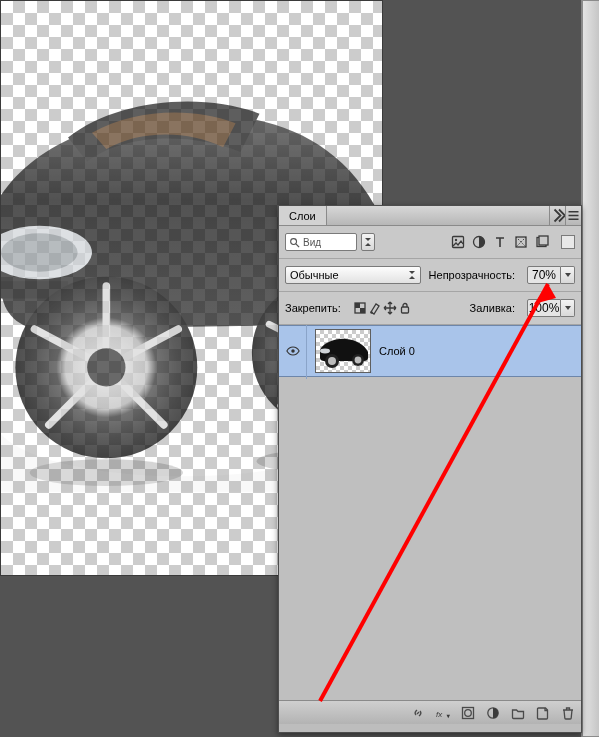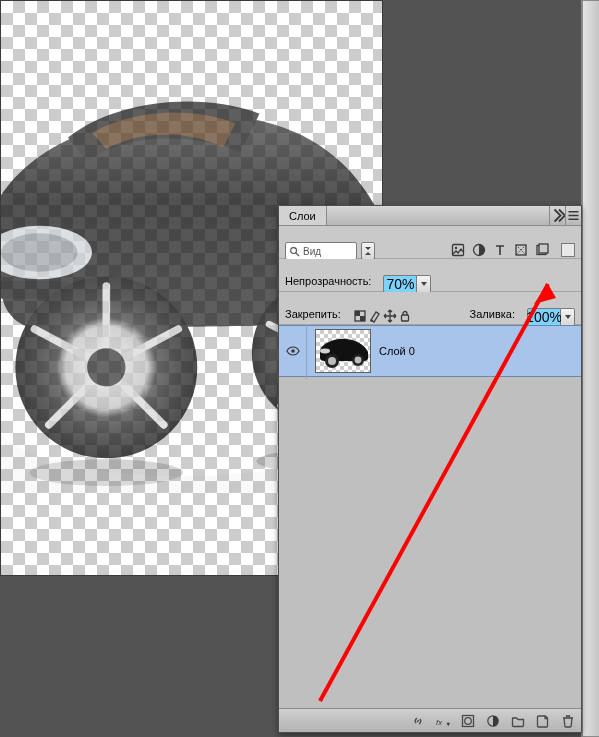--- a/index.html
+++ b/index.html
@@ -16,53 +16,53 @@
 .car svg{width:100%;height:100%}
 .rt-scroll{position:absolute;right:0;top:0;width:18px;height:737px;background:#bdbdbd;border-left:1px solid #888}
 .rt-scroll .thumb{position:absolute;top:0;left:0;width:18px;height:737px;background:linear-gradient(to right,#e4e4e4,#c6c6c6);border:1px solid #8b8b8b}
 
 
 .panel{position:absolute;left:278px;top:205px;width:304px;height:528px;background:#bdbdbd;border:1px solid #4d4d4d;box-shadow:0 2px 6px rgba(0,0,0,.45)}
 .titlebar{height:20px;background:linear-gradient(#d7d7d7,#b7b7b7);border-bottom:1px solid #8a8a8a;display:flex;align-items:stretch}
 .titlebar .tab{padding:0 10px;display:flex;align-items:center;background:#d2d2d2;border-right:1px solid #8a8a8a;font-size:11px}
 .titlebar .spacer{flex:1}
 .titlebar .iconbtn{width:16px;display:flex;align-items:center;justify-content:center;border-left:1px solid #8a8a8a;cursor:pointer}
-.row{display:flex;align-items:flex-start;height:26px;padding:16px 6px;border-bottom:1px solid #a5a5a5;background:#c9c9c9}
+.row{display:flex;align-items:center;height:26px;padding:16px 6px;border-bottom:1px solid #a5a5a5;background:#c9c9c9}
 .searchbox{display:flex;align-items:center;flex:0 0 72px;height:18px;background:#fff;border:1px solid #7a7a7a;border-radius:2px;padding:0 3px;margin-right:4px}
 .searchbox svg{width:11px;height:11px;margin-right:3px}
 .searchbox span{font-size:10px;color:#555}
 .dd-skinny{width:14px;height:18px;background:linear-gradient(#f4f4f4,#d8d8d8);border:1px solid #7a7a7a;border-radius:2px;display:flex;align-items:center;justify-content:center;margin-right:6px;cursor:pointer}
 .dd-skinny svg{width:8px;height:8px}
 .icongroup{display:flex;gap:6px;margin-left:auto;align-items:center}
 .ic{width:15px;height:15px;display:flex;align-items:center;justify-content:center;cursor:pointer}
 .ic svg{width:14px;height:14px;fill:none;stroke:#3a3a3a;stroke-width:1.3}
 .sq{width:14px;height:14px;border:1px solid #7a7a7a;background:#e8e8e8;margin-left:6px}
 
 .select{height:18px;background:linear-gradient(#fdfdfd,#e2e2e2);border:1px solid #7a7a7a;border-radius:2px;display:flex;align-items:center;padding:0 4px;font-size:11px;cursor:pointer}
 .select .arr{margin-left:auto}
 .spin{display:flex;align-items:center}
-.spin .val{width:34px;height:18px;background:#7dd3fc;border:1px solid #7a7a7a;border-radius:2px 0 0 2px;display:flex;align-items:center;justify-content:center;font-size:14px}
+.spin .val{width:34px;height:18px;background:#e5e5e5;border:1px solid #7a7a7a;border-radius:2px 0 0 2px;display:flex;align-items:center;justify-content:center;font-size:12px}
 .spin .btn{width:14px;height:18px;background:linear-gradient(#f4f4f4,#d8d8d8);border:1px solid #7a7a7a;border-left:none;border-radius:0 2px 2px 0;display:flex;align-items:center;justify-content:center;cursor:pointer}
 .lbl{font-size:11px;margin-right:12px;white-space:nowrap}
 
 .layerlist{flex:1;background:#bfbfbf;overflow:auto}
 .layer{display:flex;align-items:center;height:52px;background:#a9c4ea;border-top:1px solid #6d86aa;border-bottom:1px solid #6d86aa}
 .eye{width:28px;height:56px;display:flex;align-items:center;justify-content:center;border-right:1px solid #8aa4c9;cursor:pointer}
 .eye svg{width:14px;height:14px}
 .thumbwrap{width:56px;height:44px;margin:0 8px;background:#fff;border:1px solid #5f5f5f;position:relative;overflow:hidden}
 .thumbwrap .tchecker{position:absolute;inset:0;
  background-image:
   linear-gradient(45deg,#ccc 25%,transparent 25%,transparent 75%,#ccc 75%),
   linear-gradient(45deg,#ccc 25%,transparent 25%,transparent 75%,#ccc 75%);
  background-size:8px 8px;background-position:0 0,4px 4px;background-color:#fff}
 .thumbwrap svg{position:absolute;top:6px;left:2px;width:52px;height:34px}
 .layername{font-size:11px}
 
 .panel-inner{position:absolute;left:0;top:20px;right:0;bottom:24px;display:flex;flex-direction:column}
-.footer{position:absolute;bottom:0;left:0;right:0;height:24px;background:linear-gradient(#cfcfcf,#b3b3b3);border-top:1px solid #8a8a8a;display:flex;align-items:center;justify-content:flex-end;padding:0 6px;gap:10px}
+.footer{position:absolute;bottom:8px;left:0;right:0;height:24px;background:linear-gradient(#cfcfcf,#b3b3b3);border-top:1px solid #8a8a8a;display:flex;align-items:center;justify-content:flex-end;padding:0 6px;gap:10px}
 .footer .ic svg{stroke:#4a4a4a}
 
 .arrow-annot{position:absolute;left:290px;top:266px;width:280px;height:440px;pointer-events:none}
 .arrow-annot line{stroke:#ff0000;stroke-width:4}
 .arrow-annot polygon{fill:#ff0000}
 
 svg.tri{width:8px;height:8px}
 </style>
 </head>
 <body>
@@ -199,20 +199,27 @@
               <svg viewBox="0 0 14 14">
                 <rect x="2" y="2.5" width="9" height="9"></rect>
                 <rect x="4" y="1" width="9" height="9" fill="#c9c9c9"></rect>
               </svg>
             </div>
           <div class="sq"></div>
         </div>
       </div>
 
       <div class="row">
+        <div class="select" style="flex:1;margin-right:8px">
+          <span>Обычные</span>
+          <svg class="tri arr" viewBox="0 0 8 8">
+              <polygon points="1,0 7,0 4,3" fill="#444"></polygon>
+              <polygon points="1,8 7,8 4,5" fill="#444"></polygon>
+            </svg>
+        </div>
         <span class="lbl">Непрозрачность:</span>
         <div class="spin">
           <div class="val">70%</div>
           <div class="btn">
               <svg class="tri" viewBox="0 0 8 8">
                 <polygon points="1,2 7,2 4,6" fill="#444"></polygon>
               </svg>
             </div>
         </div>
       </div>

